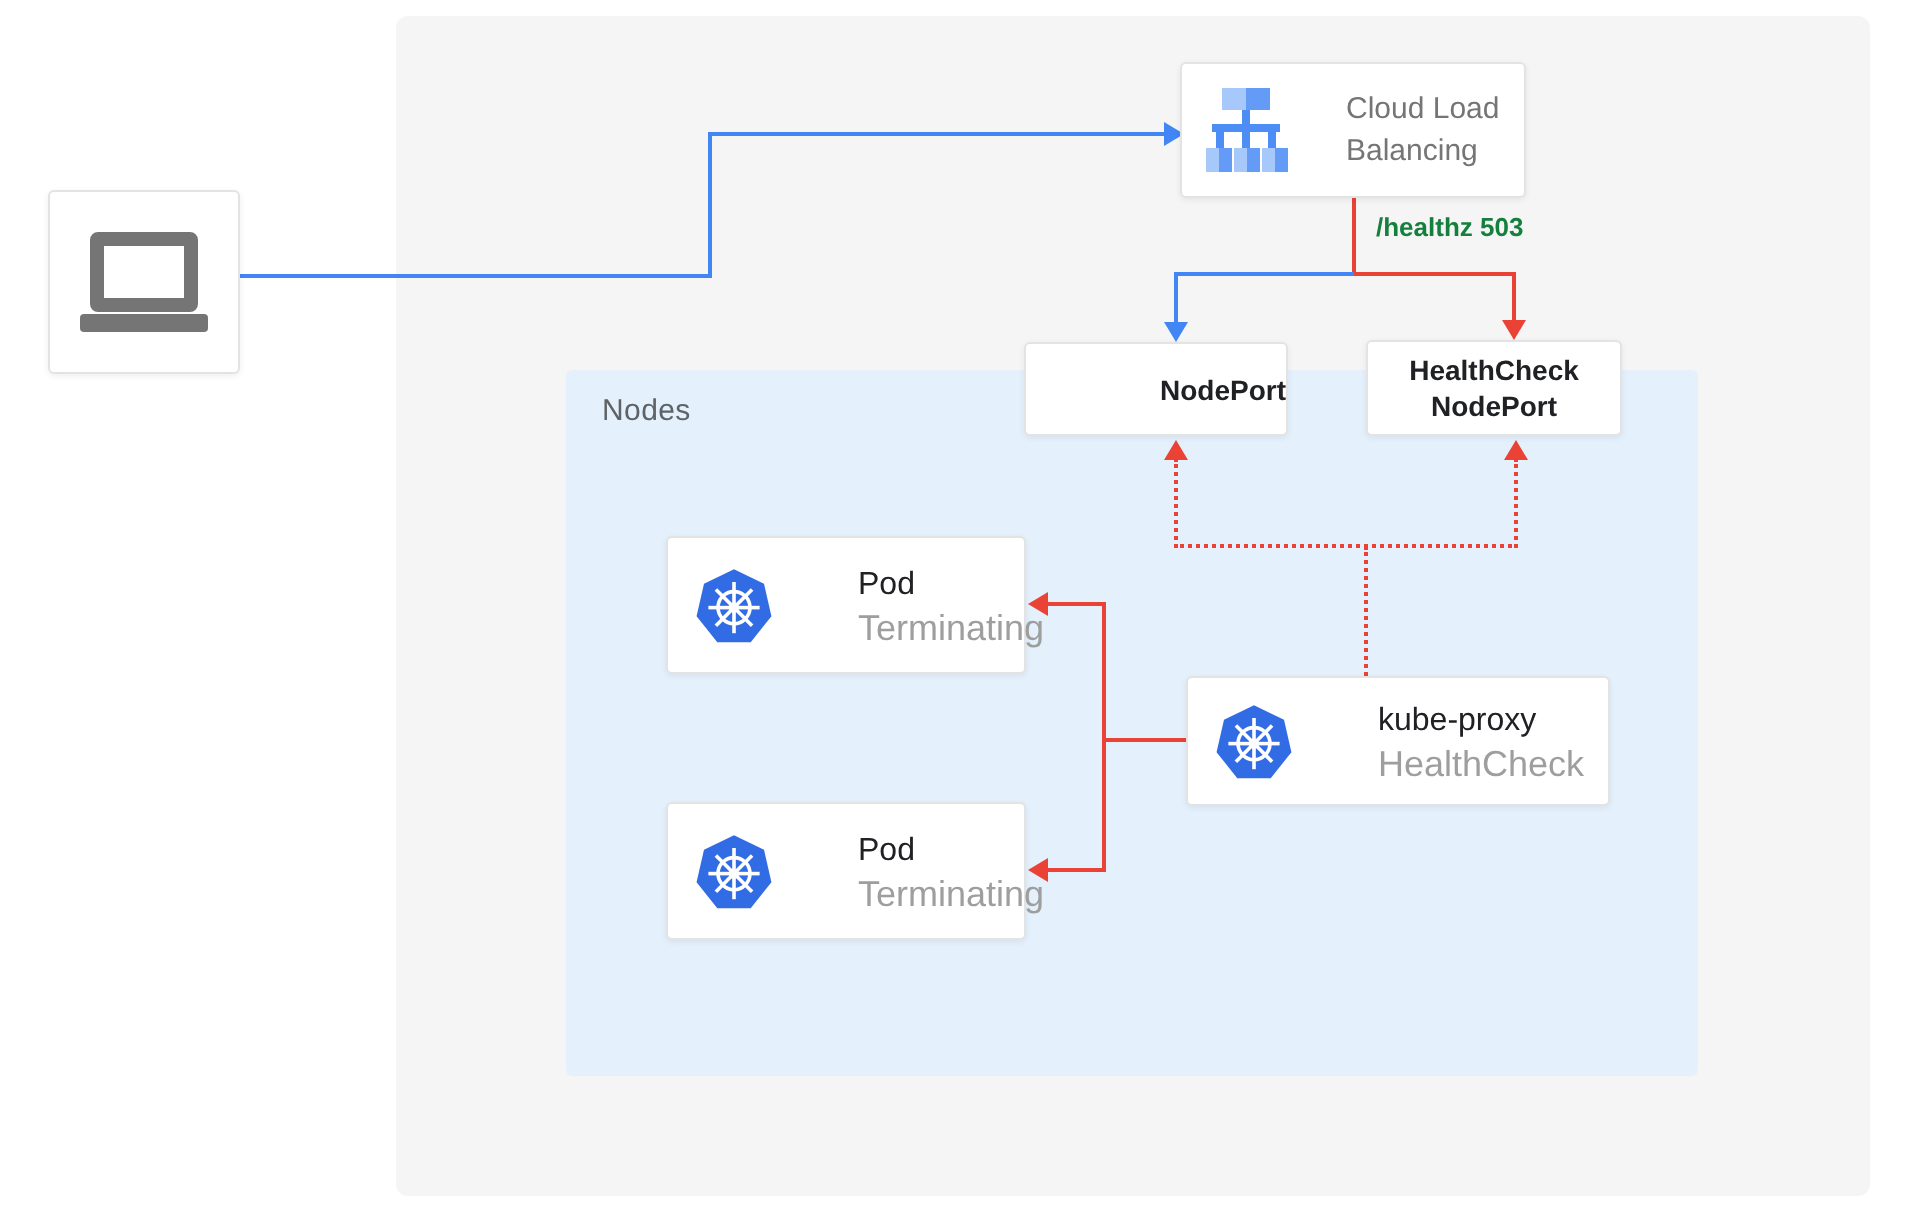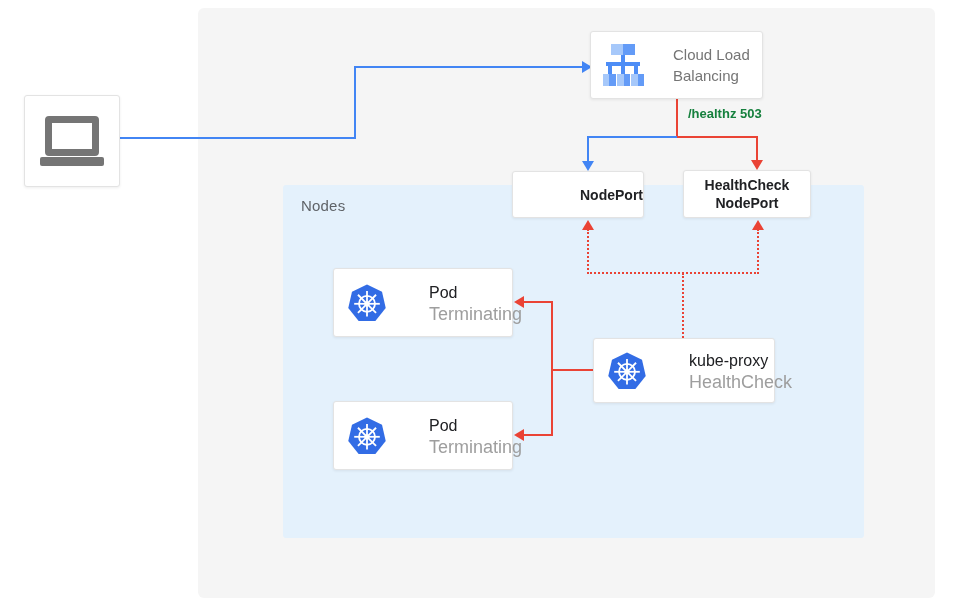--- a/index.html
+++ b/index.html
@@ -6,21 +6,21 @@
   #stage{
     position:relative;width:953px;height:612px;background:#ffffff;overflow:hidden;
     font-family:"Liberation Sans",sans-serif;
   }
   .panel-gray{
     position:absolute;left:198px;top:8px;width:737px;height:590px;
     background:#f5f5f5;border-radius:6px;
   }
   .panel-nodes{
     position:absolute;left:283px;top:185px;width:566px;height:353px;
-    background:#e4f1fc;border-radius:3px;padding-left:15px;
+    background:#e4f1fc;border-radius:3px;
   }
   .panel-nodes .panel-label{
     position:absolute;left:18px;top:12px;font-size:15px;color:#5f6368;letter-spacing:.2px;
   }
   .card{
     position:absolute;background:#ffffff;border:1px solid #e3e3e3;border-radius:3px;
     box-shadow:0 1px 3px rgba(0,0,0,.07);box-sizing:border-box;gap:16px;
   }
   .card.flex{display:flex;align-items:center;}
   .card.center{display:flex;align-items:center;justify-content:center;text-align:center;}
@@ -169,21 +169,21 @@
           <line x1="50" y1="52" x2="72.6" y2="74.6"></line>
       </g>
       <circle cx="50" cy="52" r="6.5" fill="#ffffff"></circle>
     </svg>
     <div>
       <div class="node-title">Pod</div>
       <div class="node-sub">Terminating</div>
     </div>
   </div>
 
-  <div class="card flex" style="left:593px;top:338px;width:182px;height:65px;">
+  <div class="card flex" style="left:593px;top:338px;width:212px;height:65px;">
     <svg class="k8s" viewBox="0 0 100 100">
       <polygon points="50,4 87.5,22.1 96.8,62.7 70.9,95.3 29.1,95.3 3.2,62.7 12.5,22.1" fill="#326ce5"></polygon>
       <circle cx="50" cy="52" r="20" fill="none" stroke="#ffffff" stroke-width="4.5"></circle>
       <g stroke="#ffffff" stroke-width="4.5">
         <line x1="50" y1="52" x2="50" y2="20"></line>
           <line x1="50" y1="52" x2="50" y2="84"></line>
         <line x1="50" y1="52" x2="18" y2="52"></line>
           <line x1="50" y1="52" x2="82" y2="52"></line>
         <line x1="50" y1="52" x2="27.4" y2="29.4"></line>
           <line x1="50" y1="52" x2="72.6" y2="29.4"></line>

